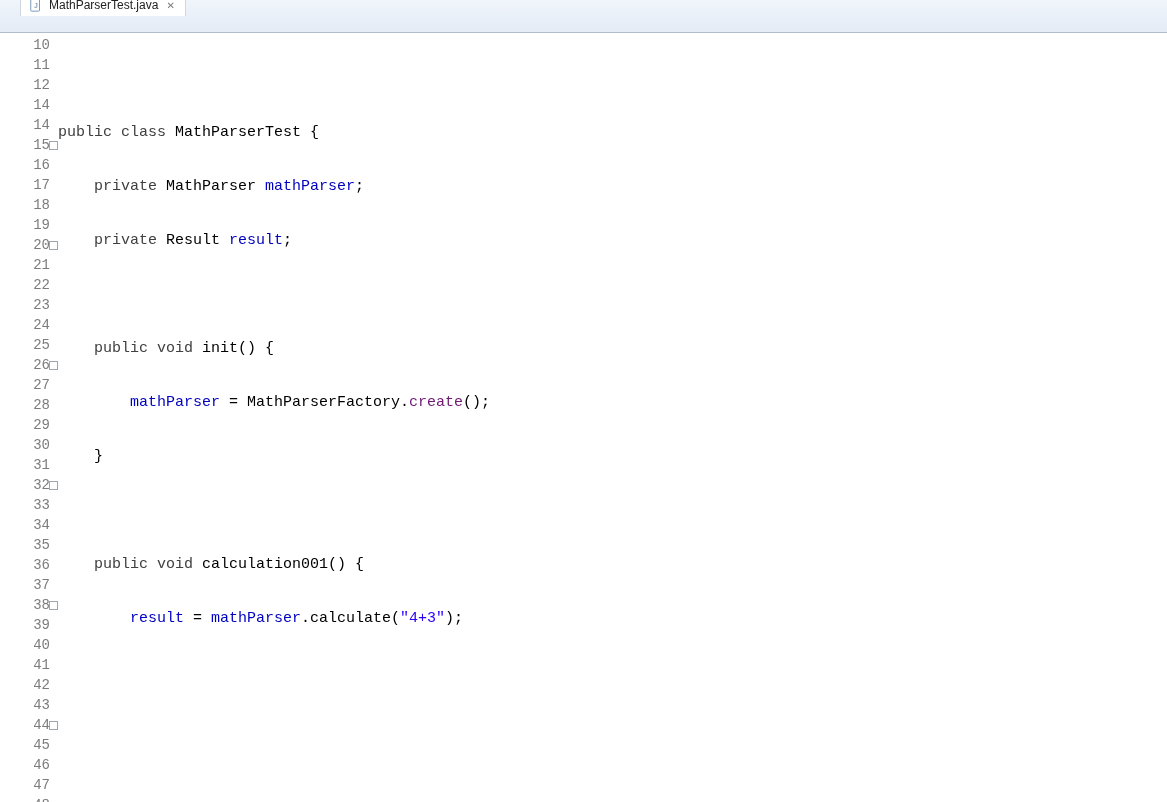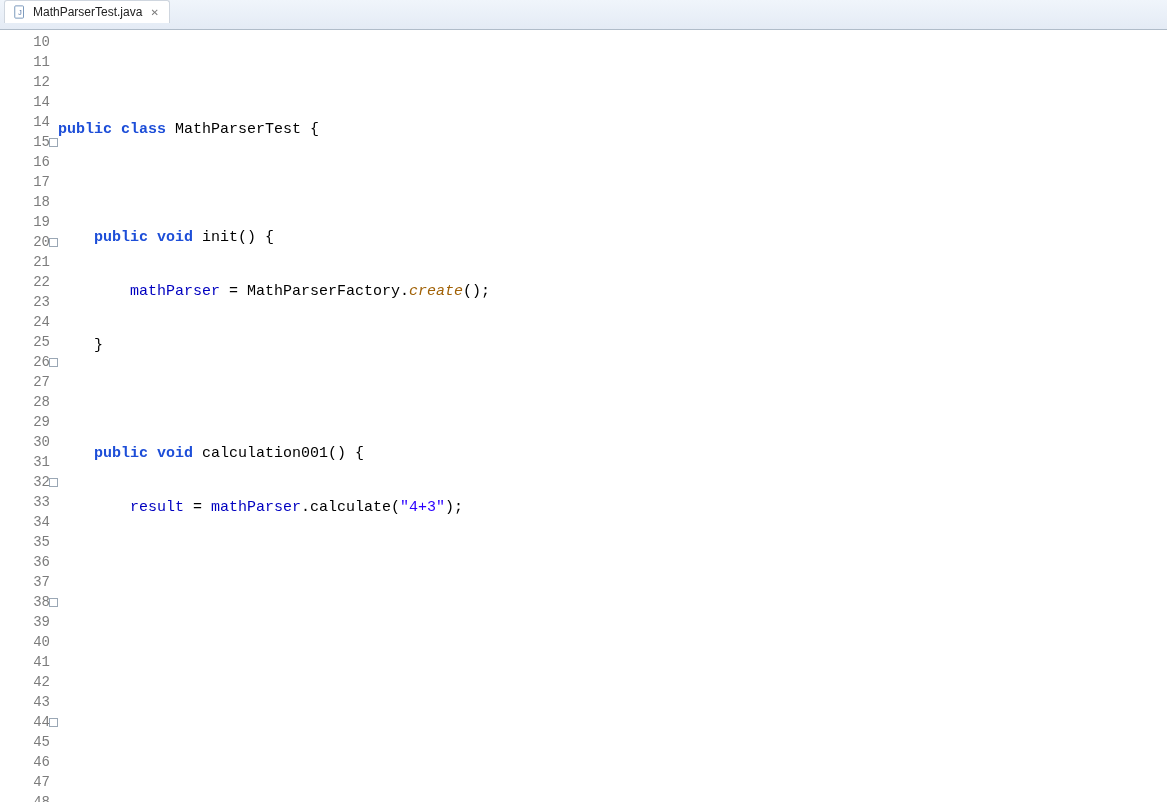--- a/index.html
+++ b/index.html
@@ -7,23 +7,23 @@
     margin: 0;
     font-family: "Consolas", "Menlo", "Courier New", monospace;
     font-size: 15px;
     background: #fff;
     color: #000;
   }
   .editor-tab-bar {
     background: linear-gradient(#f0f5fb, #e4ebf5);
     border-bottom: 1px solid #b0bcc9;
     display: flex;
-    align-items: flex-start;
+    align-items: flex-end;
     height: 30px;
-    padding: 0;
+    padding: 16px;
   }
   .editor-tab {
     display: flex;
     align-items: center;
     gap: 6px;
     padding: 4px 8px 4px 8px;
     background: #fff;
     border: 1px solid #cfd6df;
     border-bottom: none;
     border-top-left-radius: 3px;
@@ -81,23 +81,23 @@
   }
   .code-area {
     flex: 1;
     padding-top: 2px;
     white-space: pre;
   }
   .code-row {
     height: 20px;
     line-height: 20px;
   }
-  .k  { color: #1d4ed8; font-weight: bold; }   
+  .k  { color: #404040; font-weight: normal; }   
   .fld { color: #0000c0; }                     
-  .mth { color: #a16207; font-style: italic; } 
+  .mth { color: #701a75; } 
   .str { color: #2a00ff; }
 </style>
 </head>
 <body>
 
 <div class="editor-tab-bar">
   <div class="editor-tab">
     <span class="tab-icon">
       <svg viewBox="0 0 16 16" width="14" height="14">
         <rect x="2" y="1" width="10" height="14" rx="1" fill="#fff" stroke="#6a8db3"></rect>
@@ -149,20 +149,22 @@
     <div class="gutter-row fold-marker">44</div>
     <div class="gutter-row">45</div>
     <div class="gutter-row">46</div>
     <div class="gutter-row">47</div>
     <div class="gutter-row">48</div>
   </div>
 
   <div class="code-area">
     <div class="code-row"></div>
     <div class="code-row"><span class="k">public</span> <span class="k">class</span><span> MathParserTest {</span></div>
+    <div class="code-row">    <span class="k">private</span><span> MathParser </span><span class="fld">mathParser</span><span>;</span></div>
+    <div class="code-row">    <span class="k">private</span><span> Result </span><span class="fld">result</span><span>;</span></div>
     <div class="code-row"></div>
     <div class="code-row">    <span class="k">public</span> <span class="k">void</span><span> init() {</span></div>
     <div class="code-row">        <span class="fld">mathParser</span><span> = MathParserFactory.</span><span class="mth">create</span><span>();</span></div>
     <div class="code-row">    <span>}</span></div>
     <div class="code-row"></div>
     <div class="code-row">    <span class="k">public</span> <span class="k">void</span><span> calculation001() {</span></div>
     <div class="code-row">        <span class="fld">result</span><span> = </span><span class="fld">mathParser</span><span>.calculate(</span><span class="str">"4+3"</span><span>);</span></div>
     
     
     

